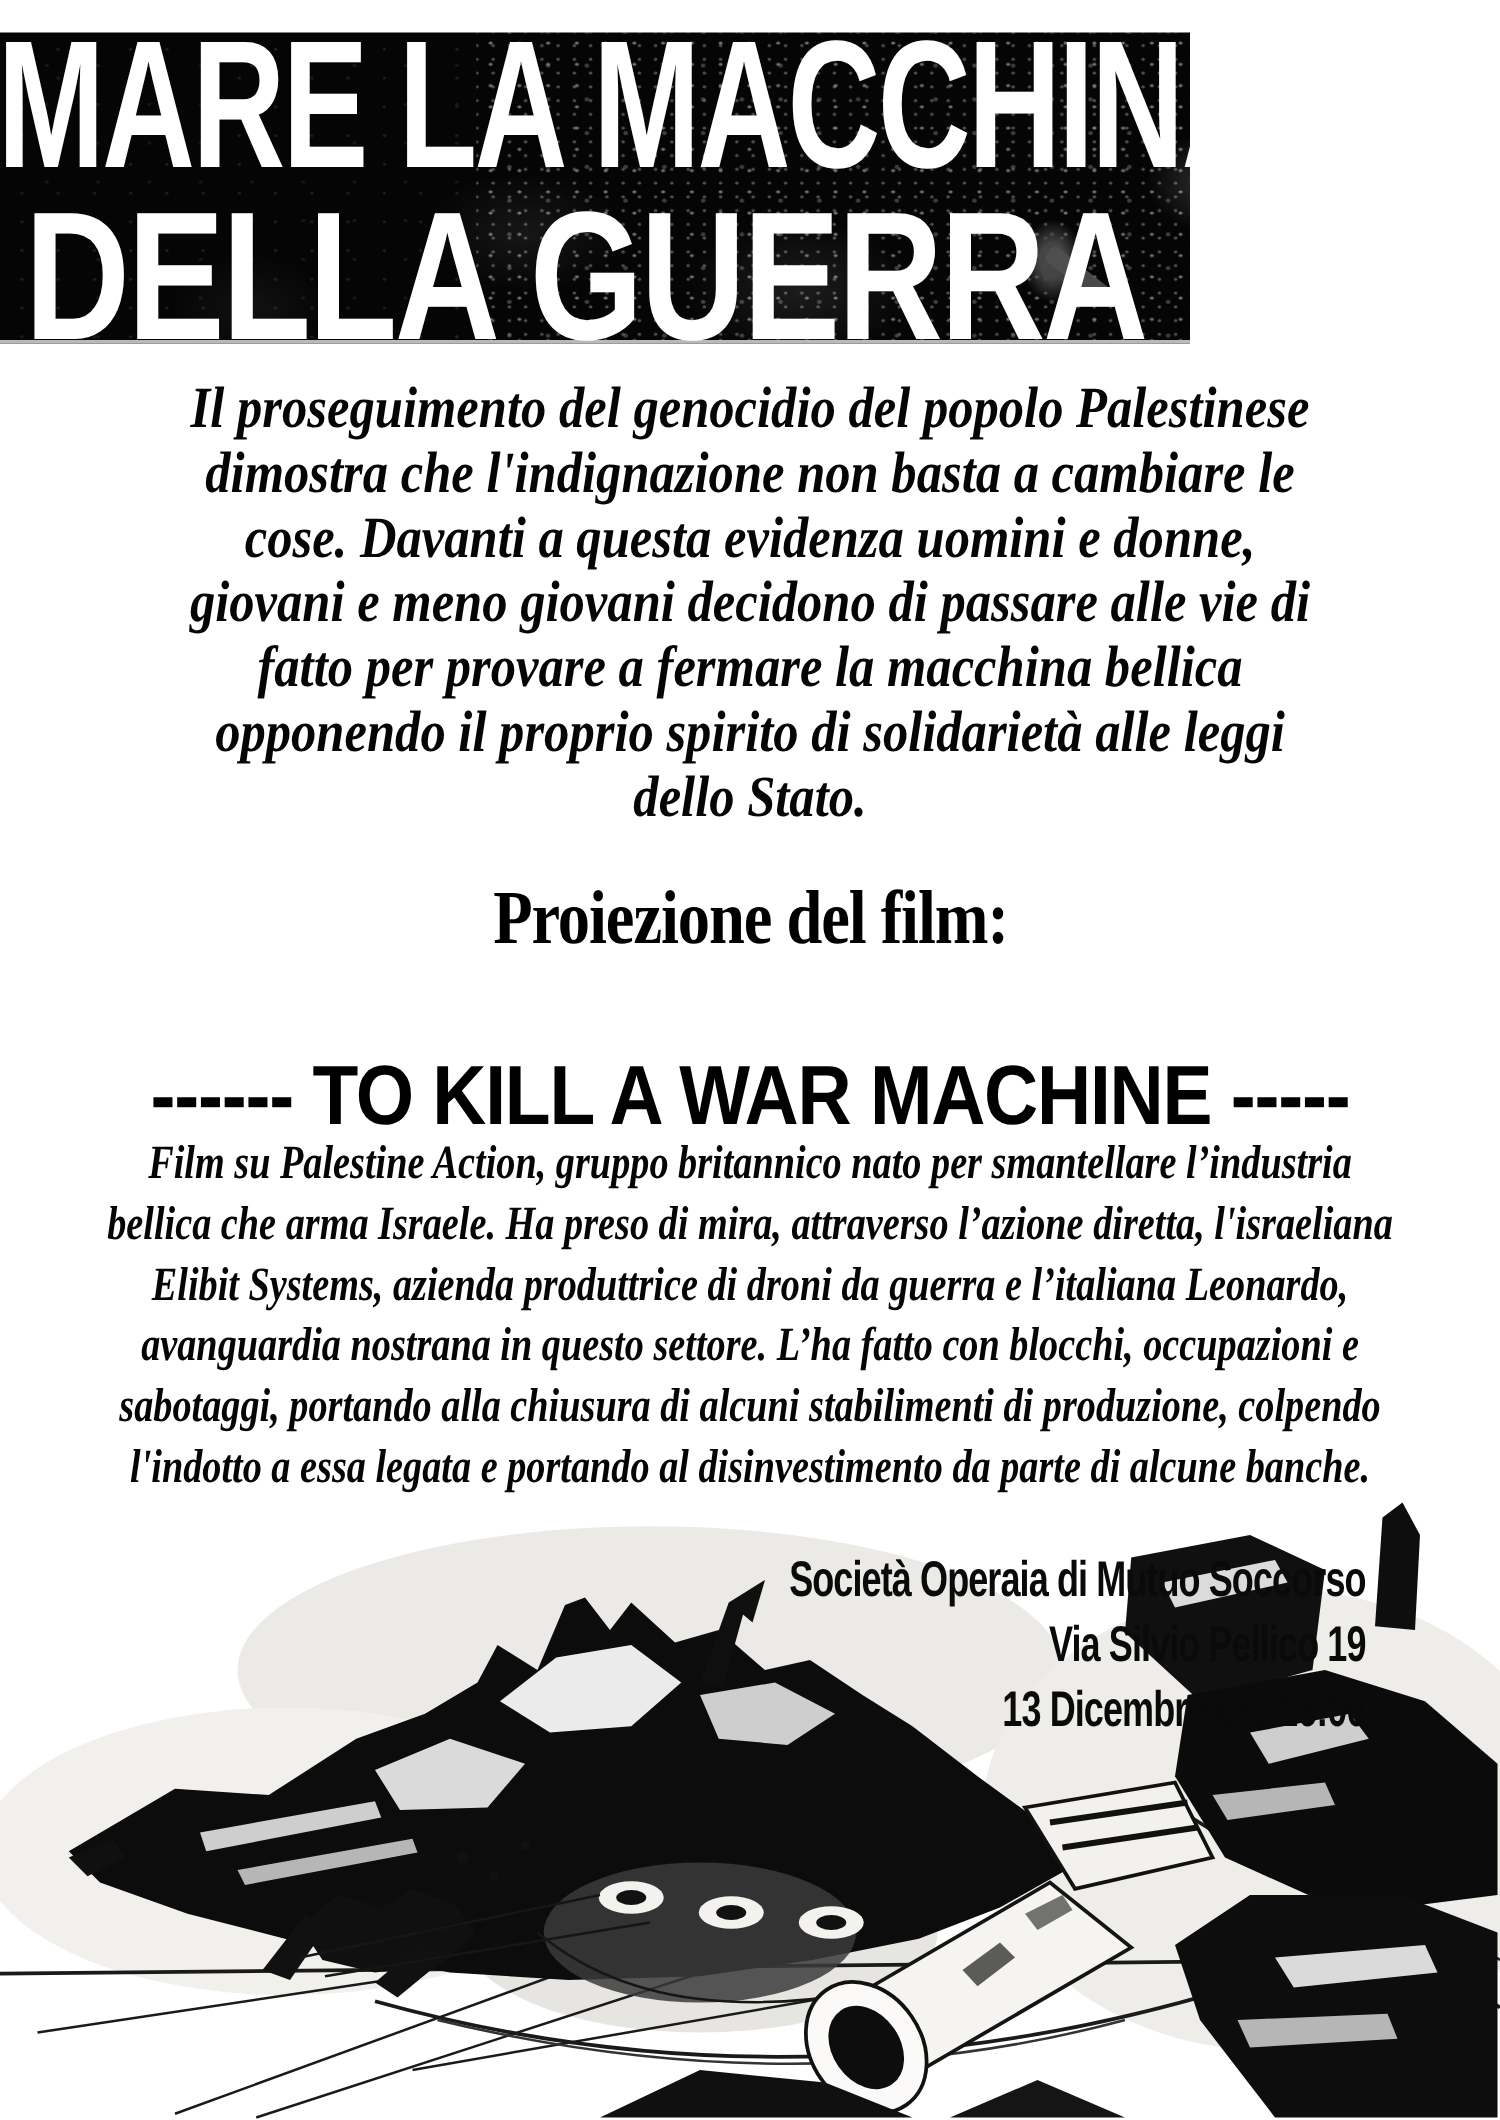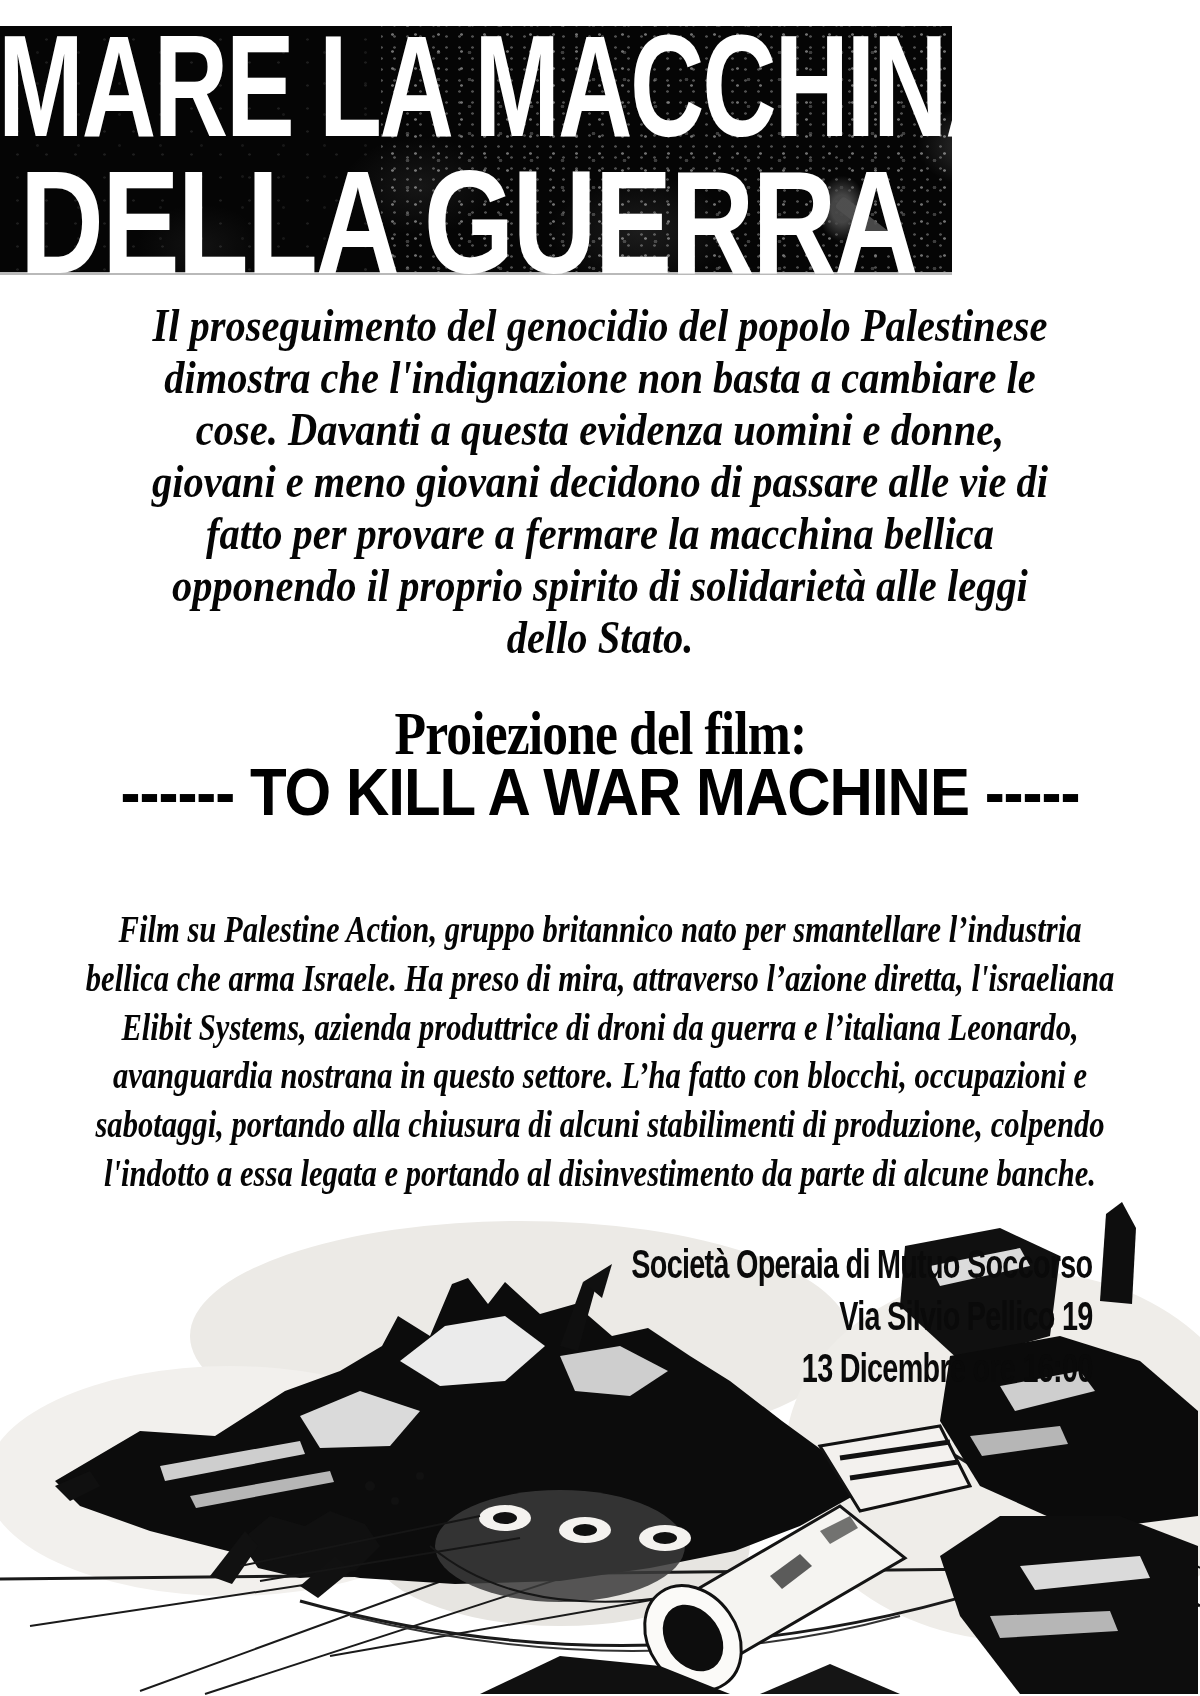--- a/index.html
+++ b/index.html
@@ -65,21 +65,21 @@
     transform:translateX(-50%) scale(.92,1.06);transform-origin:top center;}
   .film-desc{top:905px;width:1430px;font-size:36px;line-height:46px;
     transform:translateX(-50%) scale(.85,1.06);transform-origin:top center;}
   
   .screening-label-wrap{position:absolute;top:702px;left:0;width:1200px;text-align:center;text-decoration:underline;}
   .screening-label{
     display:inline-block;font-family:"Liberation Serif","DejaVu Serif",serif;
     font-weight:bold;font-size:60px;line-height:62px;letter-spacing:-1px;
     transform:scale(.86,1.02);transform-origin:top center;white-space:nowrap;
   }
-  .film-title-wrap{position:absolute;top:756px;left:0;width:1200px;text-align:center;}
+  .film-title-wrap{position:absolute;top:840px;left:0;width:1200px;text-align:center;}
   .film-title{
     display:inline-block;font-weight:bold;font-size:60px;line-height:66px;
     letter-spacing:-1px;transform:scale(1.0,1.12);transform-origin:top center;white-space:nowrap;
   }
   
   .venue{
     position:absolute;top:1238px;right:108px;text-align:right;z-index:5;
     font-weight:bold;font-size:40px;line-height:52px;letter-spacing:-1px;
     transform:scaleX(.72);transform-origin:top right;white-space:nowrap;color:#0a0a0a;
   }

